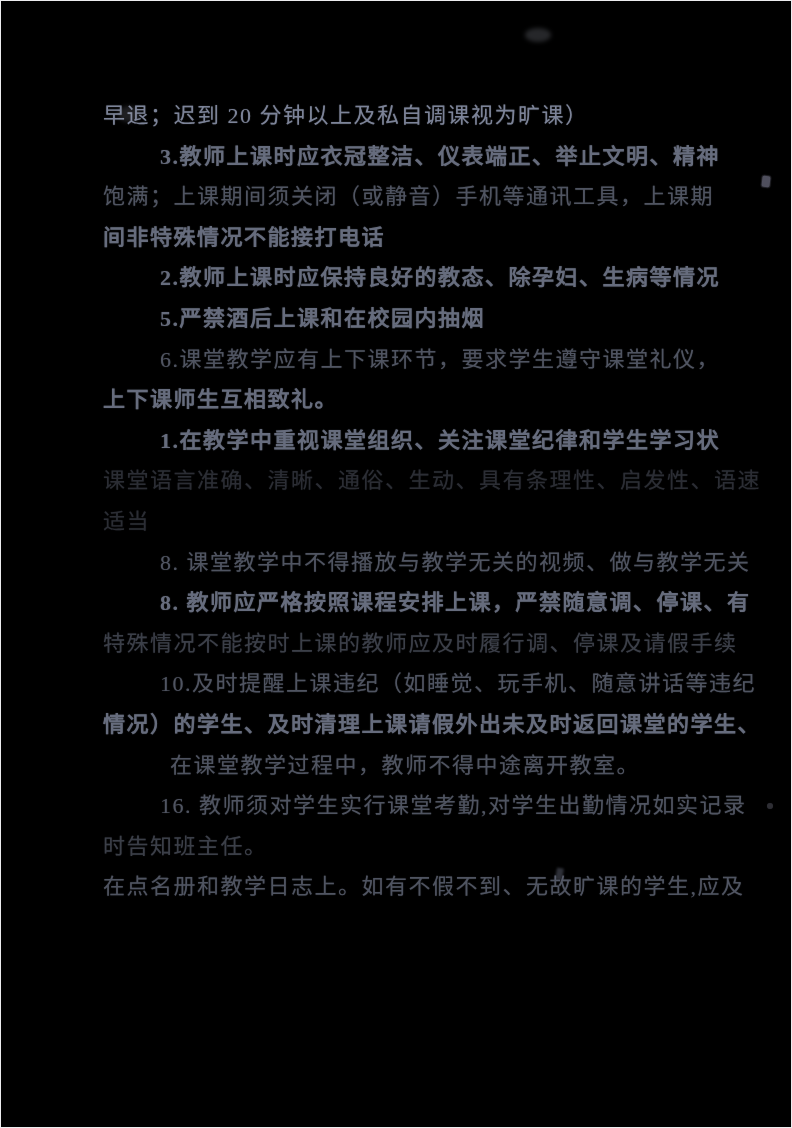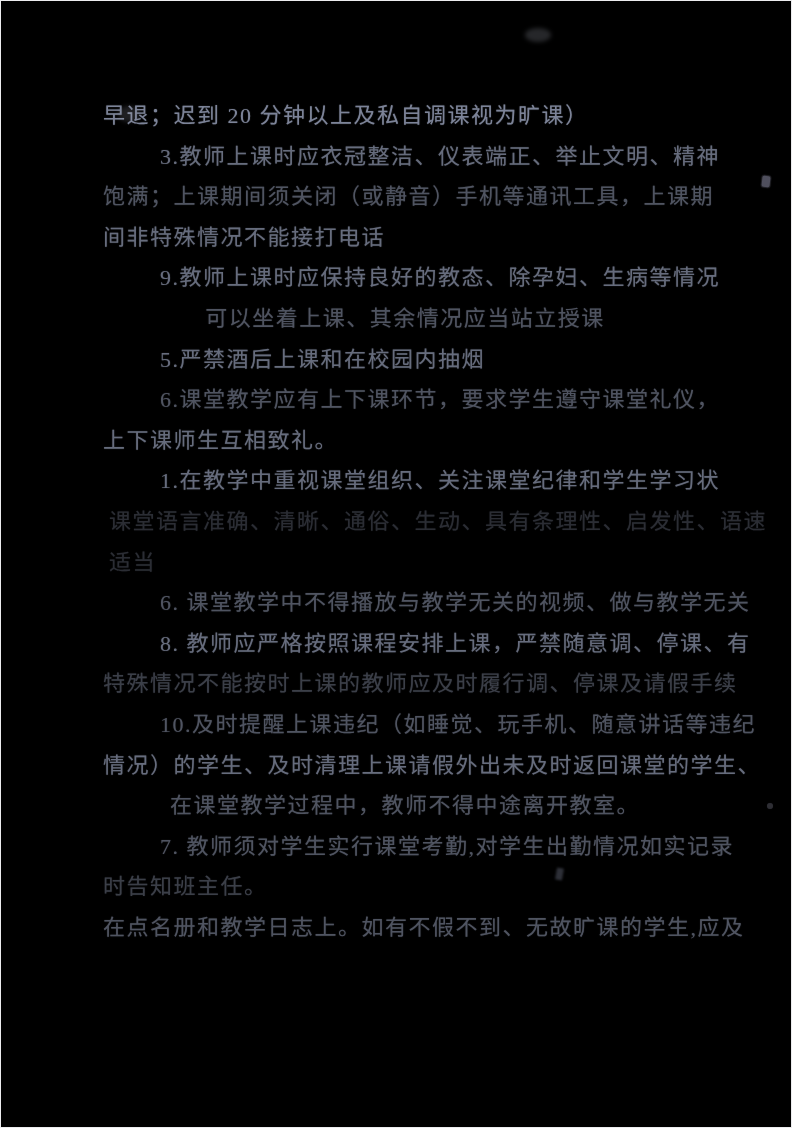--- a/index.html
+++ b/index.html
@@ -23,24 +23,24 @@
     line-height:40.6px;
     font-size:22px;
     letter-spacing:1.5px;
     color:#8e96ad;
     white-space:nowrap;
     filter:blur(0.4px);
     text-shadow:0 0 1.2px rgba(150,156,178,.55);
   }
   .indent{text-indent:57px;}
   .f1{opacity:.88;}
-  .f2{opacity:.72;}
+  .f2{opacity:.72;font-weight:bold;}
   .f3{opacity:.56;text-align:center;}
   .f4{opacity:.42;}
-  .f5{opacity:.30;margin-left:6px;}
+  .f5{opacity:.30;}
   .artifact{position:absolute;}
   .speck-top{
     left:762px;top:176px;width:8px;height:11px;
     background:#6a6a7c;opacity:.75;border-radius:2px;
     transform:rotate(6deg);
     box-shadow:0 0 1px 1px rgba(120,120,140,.4);
   }
   .speck-dot{
     left:767px;top:803px;width:6px;height:6px;
     background:#2e2e34;border-radius:50%;
@@ -64,35 +64,34 @@
 </style>
 </head>
 <body>
 
 <div class="page">
   <div class="textblock">
     <div class="line f1">早退；迟到 20 分钟以上及私自调课视为旷课）</div>
     <div class="line f2 indent">3.教师上课时应衣冠整洁、仪表端正、举止文明、精神</div>
     <div class="line f3">饱满；上课期间须关闭（或静音）手机等通讯工具，上课期</div>
     <div class="line f2">间非特殊情况不能接打电话</div>
-    <div class="line f2 indent">9.教师上课时应保持良好的教态、除孕妇、生病等情况</div>
-    <div class="line f3">可以坐着上课、其余情况应当站立授课</div>
+    <div class="line f2 indent">2.教师上课时应保持良好的教态、除孕妇、生病等情况</div>
     <div class="line f2 indent">5.严禁酒后上课和在校园内抽烟</div>
     <div class="line f3 indent">6.课堂教学应有上下课环节，要求学生遵守课堂礼仪，</div>
     <div class="line f2">上下课师生互相致礼。</div>
     <div class="line f2 indent">1.在教学中重视课堂组织、关注课堂纪律和学生学习状</div>
     <div class="line f5">课堂语言准确、清晰、通俗、生动、具有条理性、启发性、语速</div>
     <div class="line f5">适当</div>
-    <div class="line f3 indent">6. 课堂教学中不得播放与教学无关的视频、做与教学无关</div>
+    <div class="line f3 indent">8. 课堂教学中不得播放与教学无关的视频、做与教学无关</div>
     <div class="line f2 indent">8. 教师应严格按照课程安排上课，严禁随意调、停课、有</div>
     <div class="line f4">特殊情况不能按时上课的教师应及时履行调、停课及请假手续</div>
     <div class="line f3 indent">10.及时提醒上课违纪（如睡觉、玩手机、随意讲话等违纪</div>
     <div class="line f2">情况）的学生、及时清理上课请假外出未及时返回课堂的学生、</div>
     <div class="line f3">在课堂教学过程中，教师不得中途离开教室。</div>
-    <div class="line f3 indent">7. 教师须对学生实行课堂考勤,对学生出勤情况如实记录</div>
+    <div class="line f3 indent">16. 教师须对学生实行课堂考勤,对学生出勤情况如实记录</div>
     <div class="line f4">时告知班主任。</div>
     <div class="line f3">在点名册和教学日志上。如有不假不到、无故旷课的学生,应及</div>
   </div>
 
   <div class="artifact smudge-top"></div>
   <div class="artifact smudge-left"></div>
   <div class="artifact speck-top"></div>
   <div class="artifact speck-dot"></div>
   <div class="artifact stray-tick"></div>
 </div>

